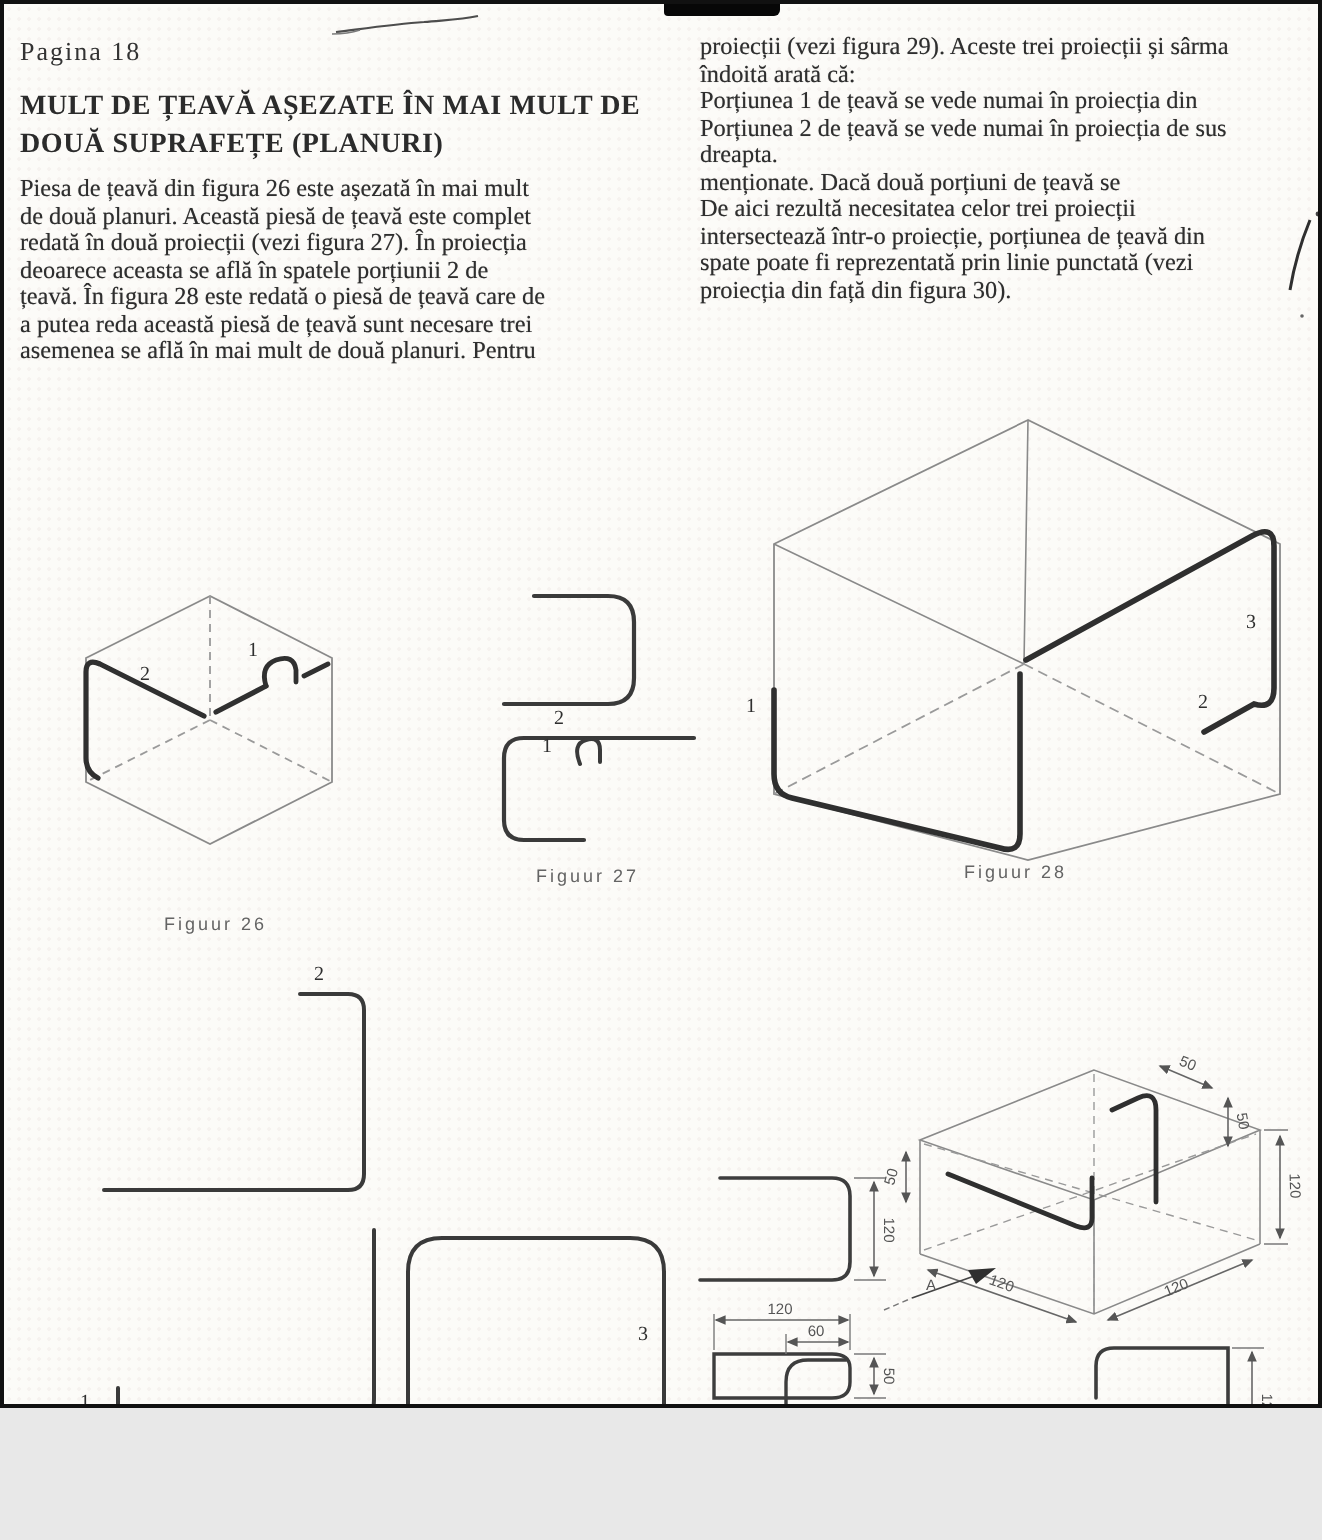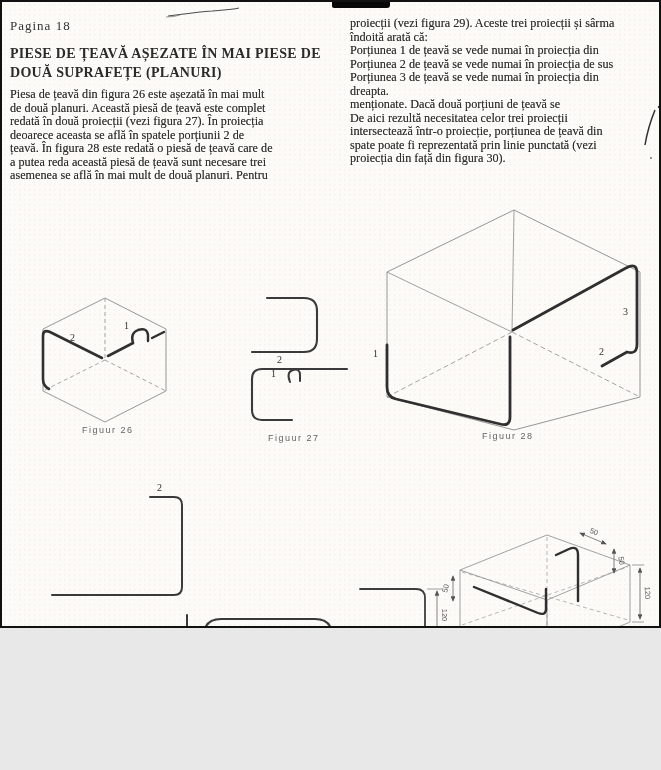--- a/index.html
+++ b/index.html
@@ -1,18 +1,18 @@
 <!DOCTYPE html>
 <html><head>
 <meta charset="utf-8">
 <style>
   html,body{margin:0;padding:0;background:#e8e8e8;}
   .page{
     position:relative;
-    width:661px;height:628px;
+    width:661px;height:704px;
     box-sizing:border-box;
     border:2px solid #111;
     background-color:#fcfbf8;
     background-image:radial-gradient(rgba(150,90,90,0.05) 1px, transparent 1px);
     background-size:5px 5px;
     overflow:hidden;
     font-family:"Liberation Serif", serif;
     color:#2e2e2e;
   }
   .pagina{position:absolute;left:8px;top:16px;font-size:13px;letter-spacing:1px;color:#333;}
@@ -41,59 +41,58 @@
   </svg>
   <svg style="left:636px;top:98px;" width="25" height="70" viewBox="0 0 25 70">
     <path d="M 7,45 Q 10,27 17,10" stroke="#2f2f2f" stroke-width="1.5" fill="none"></path>
     <circle cx="21" cy="7" r="1.2" fill="#444"></circle>
     <circle cx="13" cy="58" r="0.9" fill="#666"></circle>
   </svg>
 
   <div class="pagina">Pagina 18</div>
 
   <div class="title">
-      <div class="tline">PIESE DE ȚEAVĂ AȘEZATE ÎN MAI PIESE DE</div>
+      <div class="tline">MULT DE ȚEAVĂ AȘEZATE ÎN MAI MULT DE</div>
       <div class="tline">DOUĂ SUPRAFEȚE (PLANURI)</div>
     </div>
 
   <div class="para left">
       <div class="pline">Piesa de țeavă din figura 26 este așezată în mai mult</div>
       <div class="pline">de două planuri. Această piesă de țeavă este complet</div>
       <div class="pline">redată în două proiecții (vezi figura 27). În proiecția</div>
       <div class="pline">deoarece aceasta se află în spatele porțiunii 2 de</div>
       <div class="pline">țeavă. În figura 28 este redată o piesă de țeavă care de</div>
       <div class="pline">a putea reda această piesă de țeavă sunt necesare trei</div>
       <div class="pline">asemenea se află în mai mult de două planuri. Pentru</div>
     </div>
 
   <div class="para right">
       <div class="pline">proiecții (vezi figura 29). Aceste trei proiecții și sârma</div>
       <div class="pline">îndoită arată că:</div>
       <div class="pline">Porțiunea 1 de țeavă se vede numai în proiecția din</div>
       <div class="pline">Porțiunea 2 de țeavă se vede numai în proiecția de sus</div>
-      <div class="pline">Porțiunea 3 de țeavă se vede numai în proiecția din</div>
       <div class="pline">dreapta.</div>
       <div class="pline">menționate. Dacă două porțiuni de țeavă se</div>
       <div class="pline">De aici rezultă necesitatea celor trei proiecții</div>
       <div class="pline">intersectează într-o proiecție, porțiunea de țeavă din</div>
       <div class="pline">spate poate fi reprezentată prin linie punctată (vezi</div>
       <div class="pline">proiecția din față din figura 30).</div>
     </div>
 
   <svg style="left:30px;top:288px;" width="145" height="145" viewBox="0 0 145 145">
     <path d="M73,8 L11,39 L11,101 L73,132 L134,101 L134,39 Z" stroke="#8a8a8a" stroke-width="0.9" fill="none"></path>
     <path d="M73,8 L73,70 M73,70 L11,101 M73,70 L134,101" stroke="#9a9a9a" stroke-width="0.9" stroke-dasharray="4 3" fill="none"></path>
     <path d="M 17,99 Q 11,96 11,89 L 11,46 Q 11,39 18,42 L 70,68" stroke="#303030" stroke-width="2.6" fill="none" stroke-linecap="round"></path>
     <path d="M 76,66 L 101,53" stroke="#303030" stroke-width="2.6" fill="none" stroke-linecap="round"></path>
     <path d="M 101,53 Q 98,43 106,40 Q 115,37 116,45 L 116,51" stroke="#303030" stroke-width="2.4" fill="none" stroke-linecap="round"></path>
     <path d="M 120,48 L 132,42" stroke="#303030" stroke-width="2.4" fill="none" stroke-linecap="round"></path>
   </svg>
   <span class="figlabel" style="left:122px;top:318px;">1</span>
   <span class="figlabel" style="left:68px;top:330px;">2</span>
-  <div class="caption" style="left:80px;top:423px;">Figuur 26</div>
+  <div class="caption" style="left:80px;top:455px;">Figuur 26</div>
 
   <svg style="left:245px;top:290px;" width="105" height="140" viewBox="0 0 105 140">
     <path d="M 20,6 L 57,6 Q 70,6 70,19 L 70,47 Q 70,60 57,60 L 5,60" stroke="#3a3a3a" stroke-width="2.1" fill="none" stroke-linecap="round"></path>
     <path d="M 100,77 L 15,77 Q 5,77 5,87 L 5,118 Q 5,128 15,128 L 45,128" stroke="#3a3a3a" stroke-width="2.1" fill="none" stroke-linecap="round"></path>
     <path d="M 43,90 Q 39,80 46,78 Q 53,76 53,83 L 53,89" stroke="#3a3a3a" stroke-width="2" fill="none" stroke-linecap="round"></path>
   </svg>
   <span class="figlabel" style="left:275px;top:352px;">2</span>
   <span class="figlabel" style="left:269px;top:366px;">1</span>
   <div class="caption" style="left:266px;top:431px;">Figuur 27</div>
 

